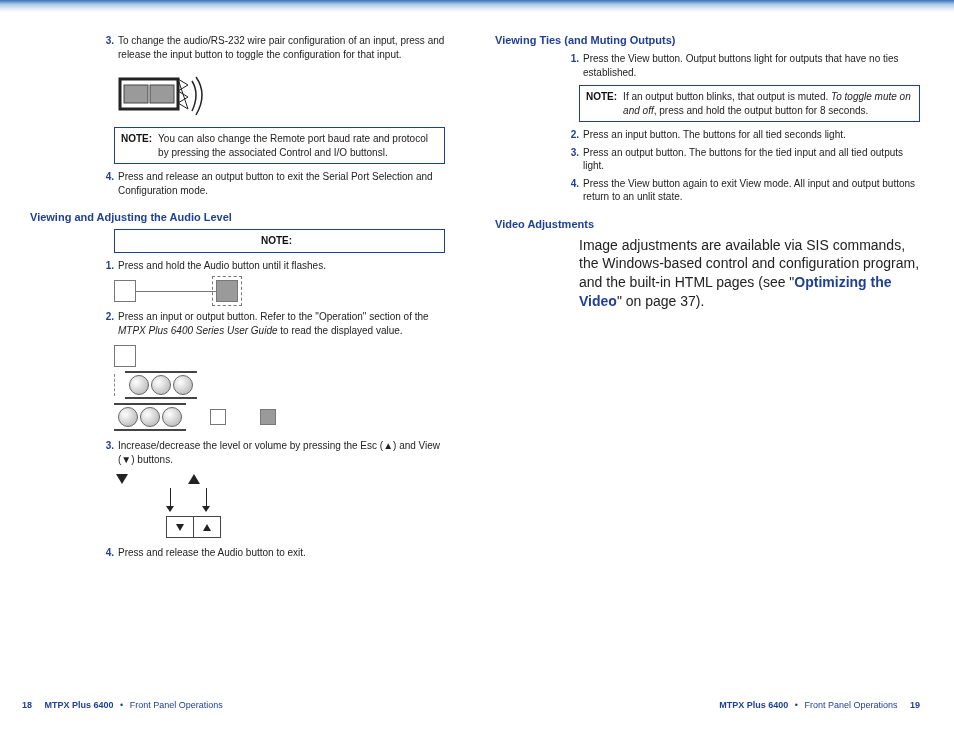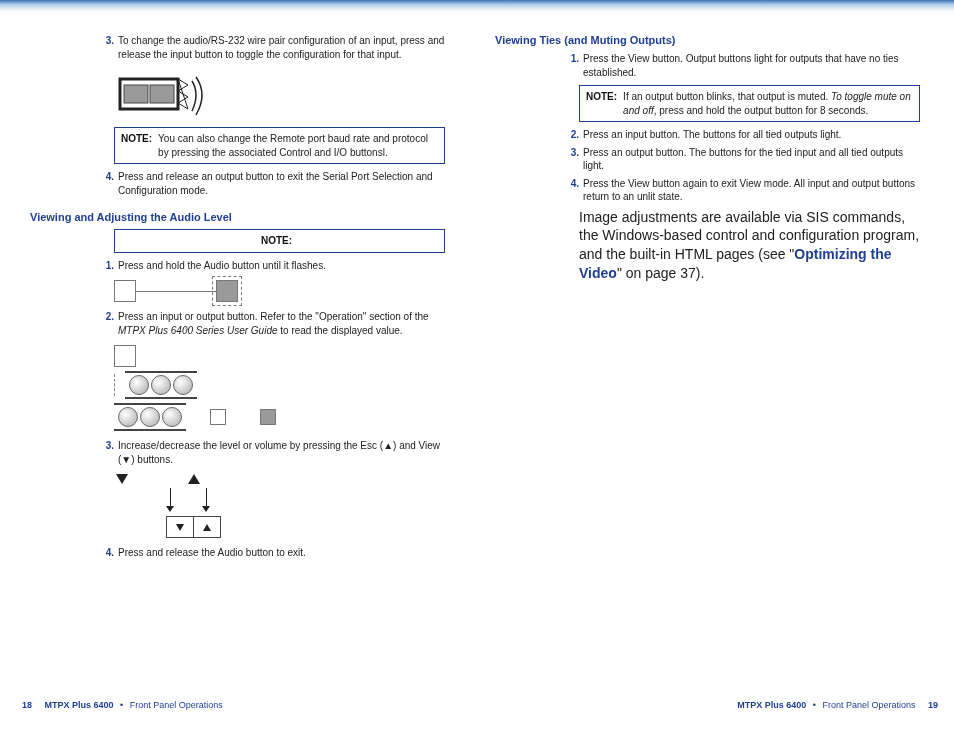--- a/index.html
+++ b/index.html
@@ -84,21 +84,21 @@
   .link-inline { color: #1f3f94; font-weight: bold; }
   .bold-inline { font-weight: normal; }
   .italic-inline { font-style: italic; }
   .footer-left, .footer-right {
     position: absolute;
     bottom: 8px;
     font-size: 9px;
     color: #1f3f94;
   }
   .footer-left { left: 22px; }
-  .footer-right { right: 12px; text-align: left; }
+  .footer-right { right: 30px; text-align: left; }
   .foot-bold { font-weight: bold; }
   .foot-dot { padding: 0 4px; }
   
   .diag {
     margin: 8px 0 8px 84px;
   }
   .d1 {
     width: 90px; height: 50px;
     position: relative;
   }
@@ -277,31 +277,32 @@
 
     <div class="note-box">
       <div class="note-label">NOTE:</div>
       <div class="note-text">
         <span>If an output button blinks, that output is muted. </span><span class="italic-inline">To toggle mute on and off</span><span>, press and hold the output button for 8 seconds.</span>
       </div>
     </div>
 
     <div class="step-row">
       <div class="step-num">2.</div>
-      <div class="step-text">Press an input button. The buttons for all tied outputs light.</div>
+      <div class="step-text">Press an input button. The buttons for all tied seconds light.</div>
     </div>
     <div class="step-row">
       <div class="step-num">3.</div>
       <div class="step-text">Press an output button. The buttons for the tied input and all tied outputs light.</div>
     </div>
     <div class="step-row">
       <div class="step-num">4.</div>
       <div class="step-text">Press the View button again to exit View mode. All input and output buttons return to an unlit state.</div>
     </div>
 
+    <div class="sect-heading">Video Adjustments</div>
 
     <div class="para">
       <span>Image adjustments are available via SIS commands, the Windows-based control and configuration program, and the built-in HTML pages (see "</span><span class="link-inline">Optimizing the Video</span><span>" on page 37).</span>
     </div>
 
     <div class="footer-right">
       <span class="foot-bold">MTPX Plus 6400</span>
       <span class="foot-dot">•</span>
       <span>Front Panel Operations</span>
       <span style="padding-left:10px;" class="foot-bold">19</span>

